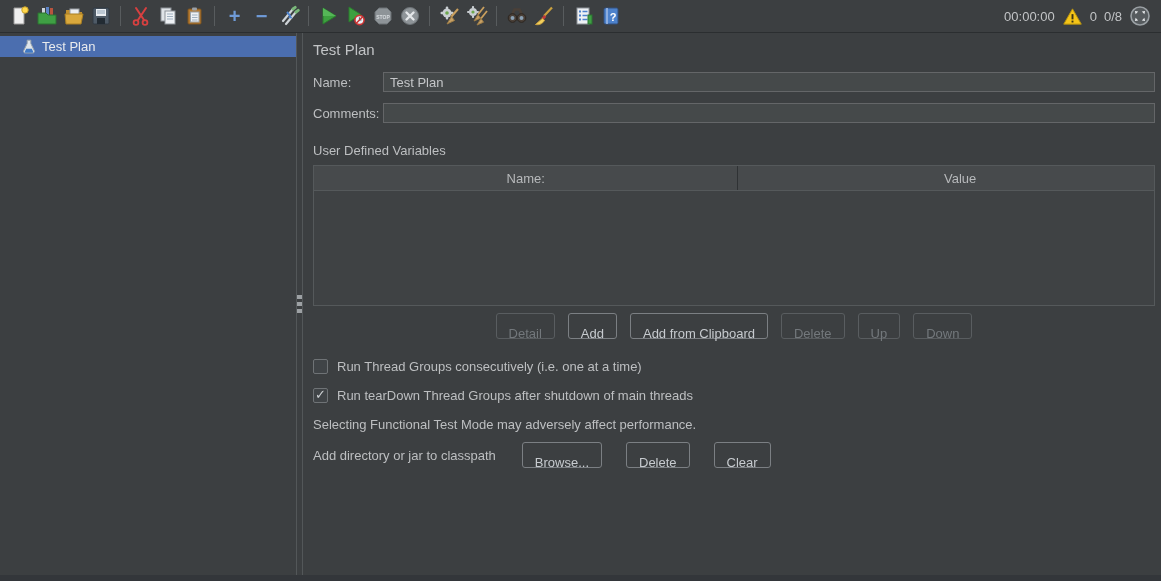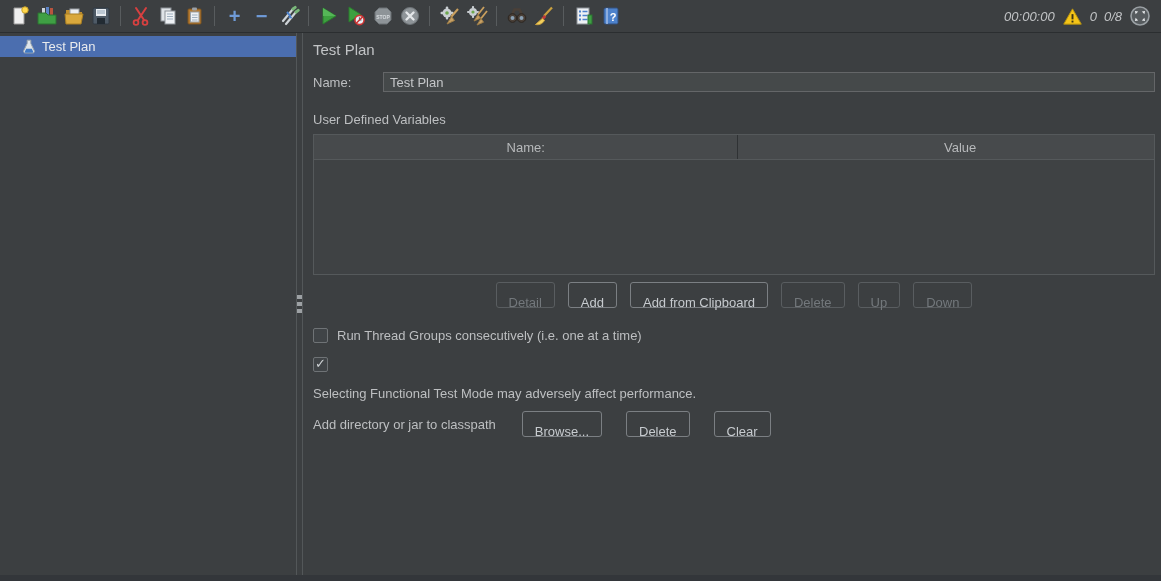--- a/index.html
+++ b/index.html
@@ -14,21 +14,21 @@
     height:33px; flex:0 0 33px; display:flex; align-items:center;
     padding:0 10px 0 6px; background:#3c3f41; border-bottom:1px solid #2b2e30;
   }
   .tb-btn {
     width:27px; height:27px; display:flex; align-items:center; justify-content:center;
     border-radius:3px; cursor:default; flex:0 0 auto;
   }
   .tb-btn svg { width:22px; height:22px; }
   .tb-sep { width:1px; height:20px; background:#585c5e; margin:0 6px; flex:0 0 auto; }
   .glyph-btn { font-size:20px; font-weight:bold; color:#6f9bd8; line-height:20px; }
-  .tb-right { margin-left:auto; display:flex; align-items:center; gap:7px;font-style:italic; }
+  .tb-right { margin-left:auto; display:flex; align-items:center; gap:7px; }
   .tb-right .timer, .tb-right .count { color:#c2c4c6; font-size:13px; }
   .tb-right svg { display:block; }
 
   
   .content { flex:1 1 auto; display:flex; min-height:0; }
   .sidebar { width:296px; flex:0 0 296px; background:#3c3f41; padding-top:3px; }
   .tree-row {
     height:21px; display:flex; align-items:center; padding-left:21px;
   }
   .tree-row.selected { background:#4b6eaf; color:#e9ebed; }
@@ -310,20 +310,24 @@
     <i></i>
   </div>
 
   <div class="main">
     <div class="page-title">Test Plan</div>
 
     <div class="form-row">
       <label>Name:</label>
       <input class="text-field" type="text" value="Test Plan" style="">
     </div>
+    <div class="form-row">
+      <label>Comments:</label>
+      <input class="text-field" type="text" value="" style="">
+    </div>
 
     <div class="section-title">User Defined Variables</div>
 
     <div class="grid-table">
       <div class="grid-head">
         <div class="col col-name">Name:</div>
         <div class="col col-value">Value</div>
       </div>
       <div class="grid-body udv-body"></div>
     </div>
@@ -339,20 +343,21 @@
 
     <div class="options">
       <div class="opt-row">
         <span class="checkbox-box"></span>
         <span>Run Thread Groups consecutively (i.e. one at a time)</span>
       </div>
       <div class="opt-row">
         <span class="checkbox-box checked">
             <span class="mark">✓</span>
           </span>
+        <span>Run tearDown Thread Groups after shutdown of main threads</span>
       </div>
     </div>
 
     <div class="note">Selecting Functional Test Mode may adversely affect performance.</div>
 
     <div class="classpath-row">
       <span class="cp-label">Add directory or jar to classpath</span>
       <button class="btn">Browse...</button>
       <button class="btn">Delete</button>
       <button class="btn">Clear</button>

